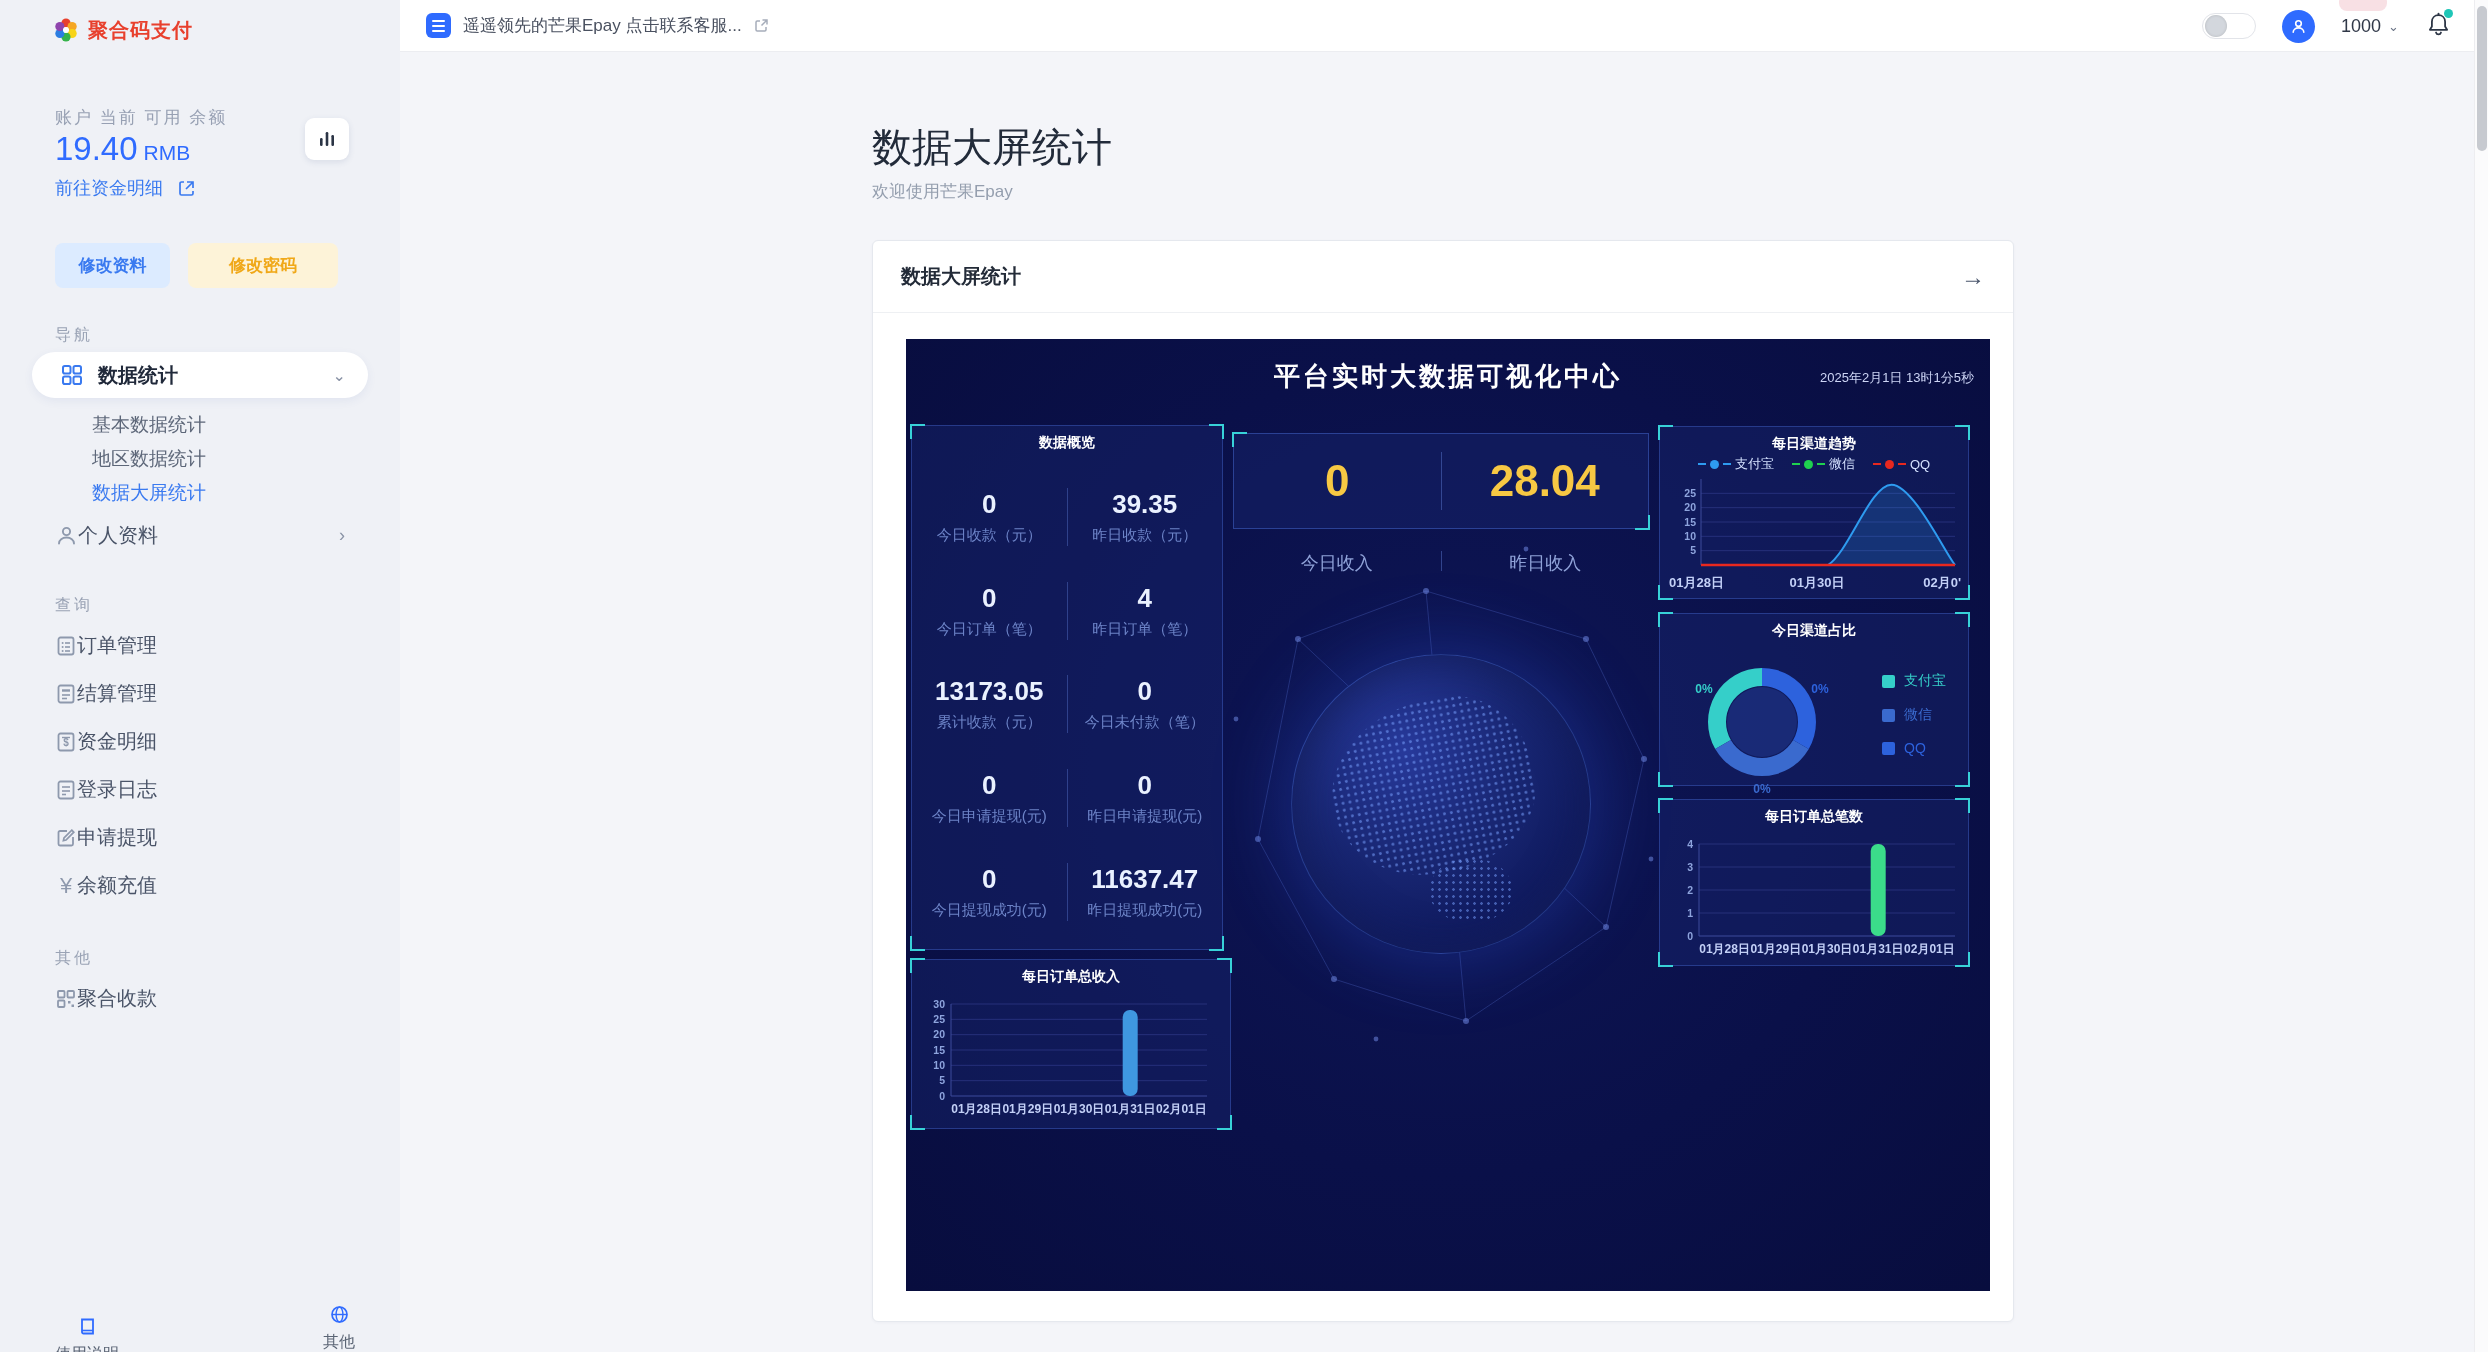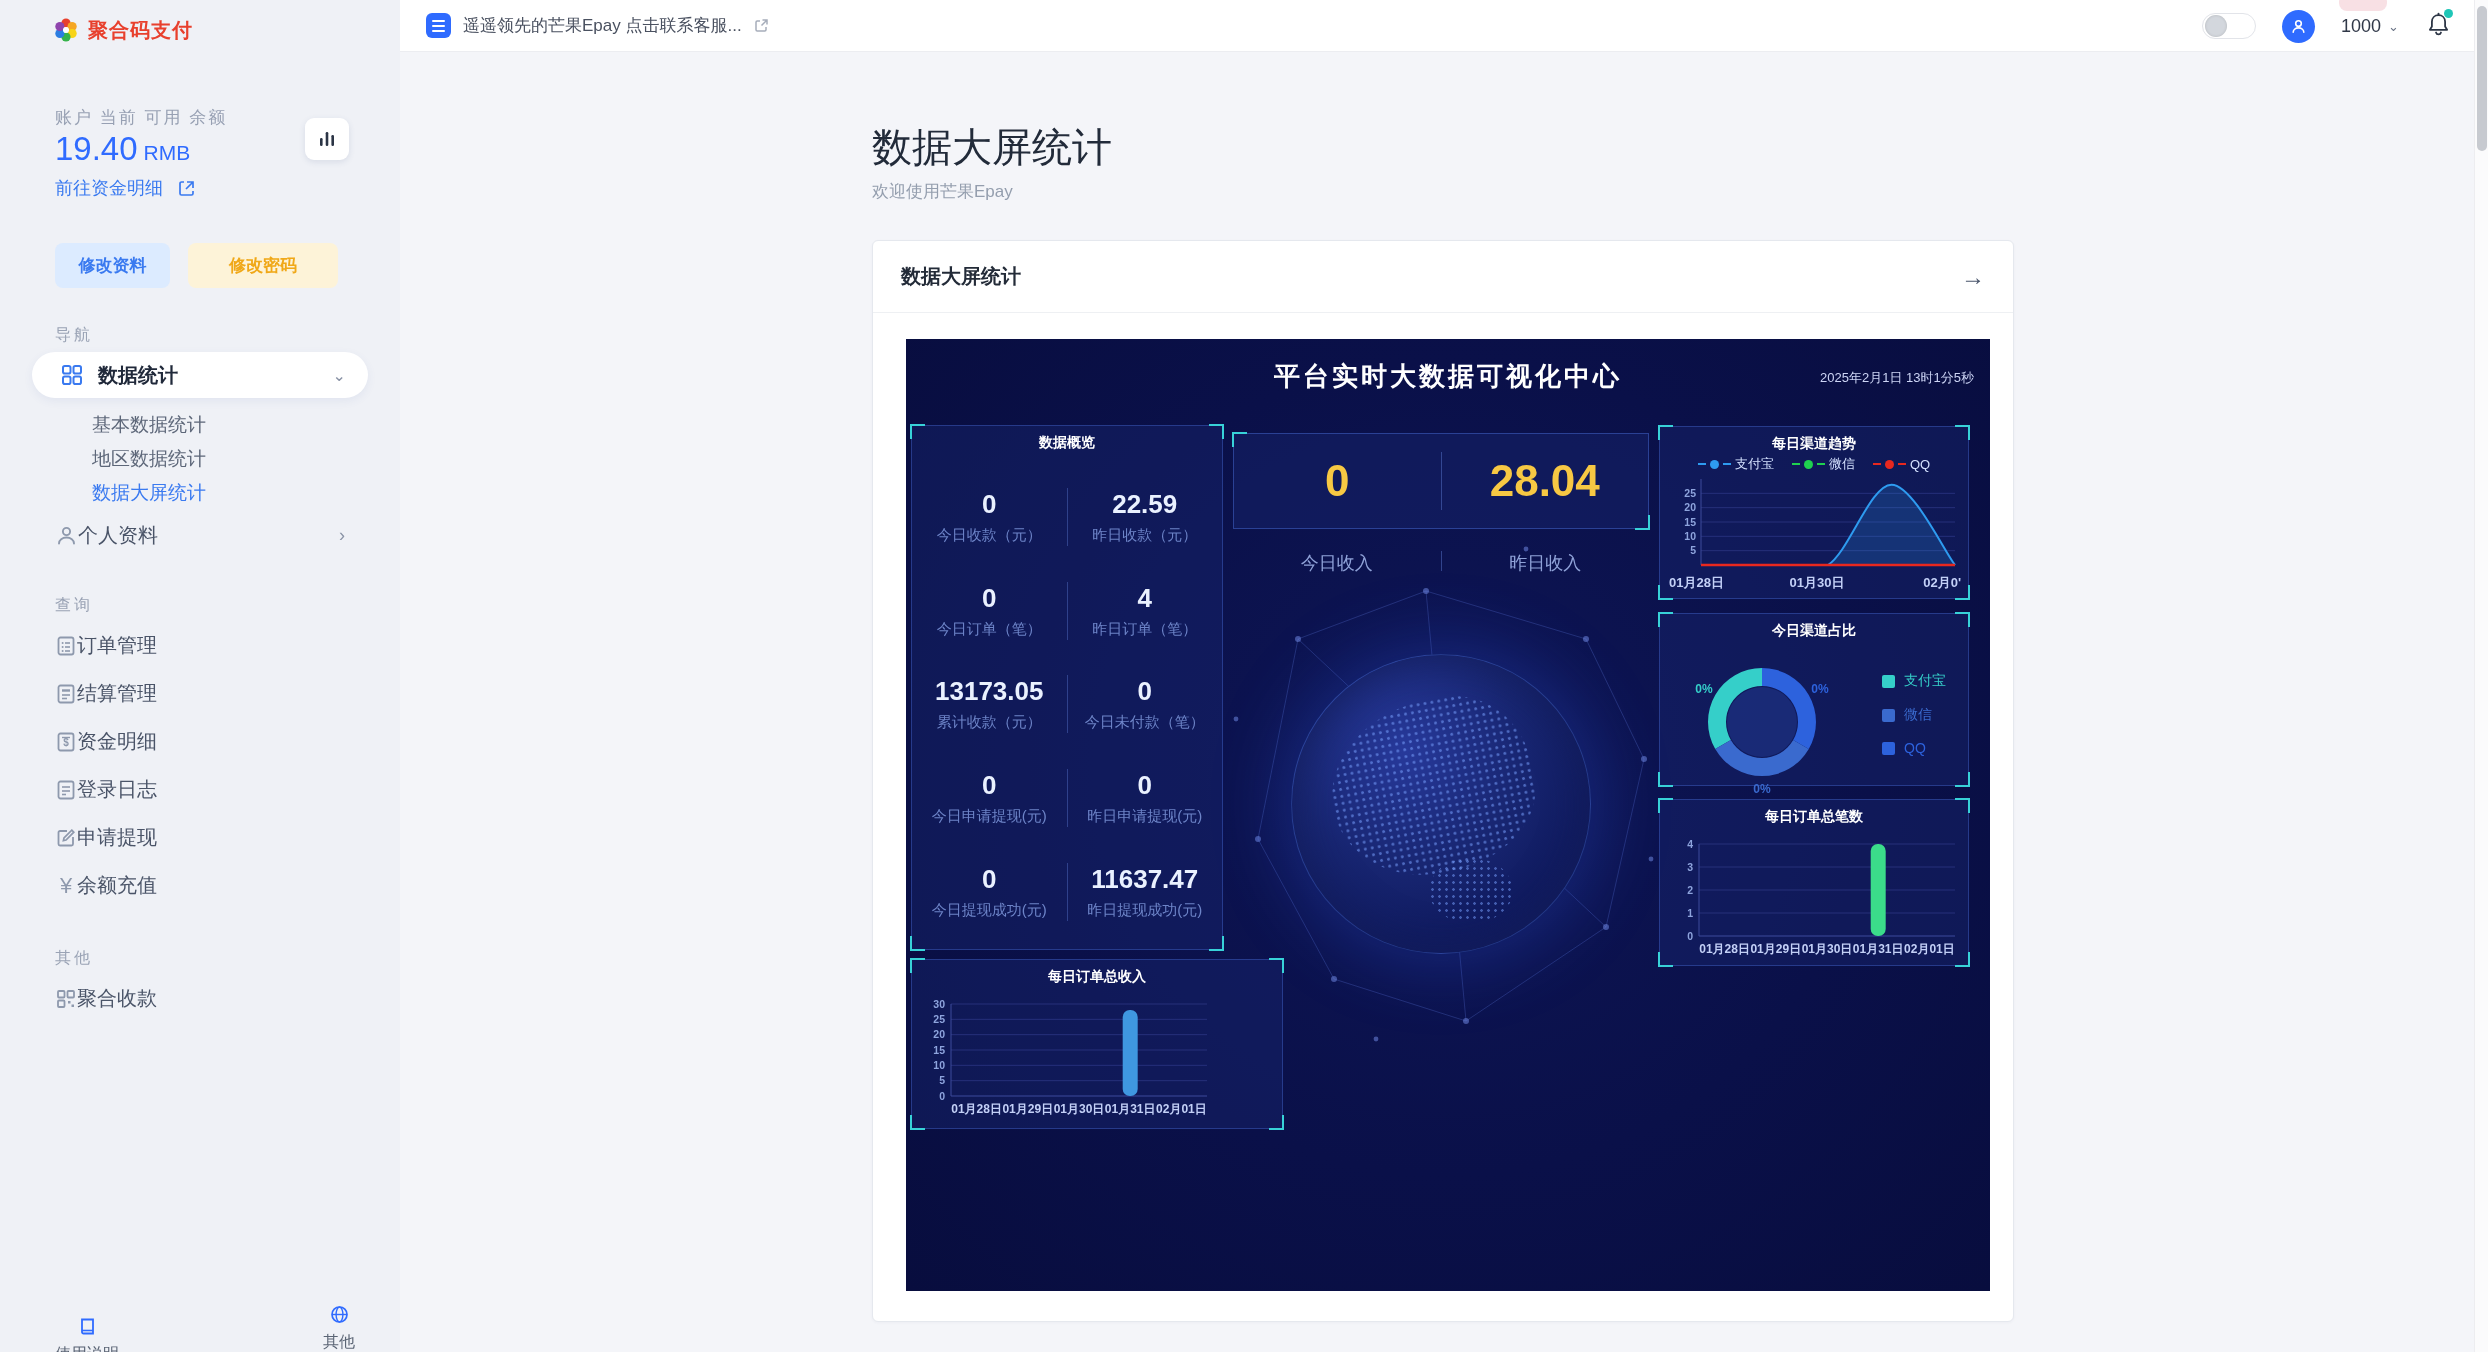--- a/index.html
+++ b/index.html
@@ -104,21 +104,21 @@
     background:rgba(26,40,116,.40); border:1px solid rgba(76,112,220,.45); display:flex; }
   .income-half { flex:1; display:flex; align-items:center; justify-content:center; color:#f7c843; font-size:44px; font-weight:700; }
   .income-div { width:1px; height:58px; align-self:center; background:rgba(96,126,215,.45); }
   .income-labels { position:absolute; left:0; top:126px; width:416px; display:flex; }
   .income-lab { flex:1; text-align:center; color:#8fa2d8; font-size:18px; }
   .income-lab-div { width:1px; height:20px; background:rgba(96,126,215,.45); }
 
   .p-trend   { left:753px; top:87px;  width:310px; height:173px; }
   .p-donut   { left:753px; top:274px; width:310px; height:173px; }
   .p-orders  { left:753px; top:460px; width:310px; height:167px; }
-  .p-revenue { left:5px;   top:620px; width:372px; height:170px; }
+  .p-revenue { left:5px;   top:620px; width:320px; height:170px; }
 
   .trend-legend { position:absolute; left:0; right:0; top:28px; display:flex; justify-content:center; gap:18px; }
   .lg-item { display:flex; align-items:center; gap:4px; color:#d5e2ff; font-size:13px; }
   .lg-dash { width:8px; height:2px; }
   .lg-dot { width:9px; height:9px; border-radius:50%; }
   .chart-svg { position:absolute; left:7px; top:46px; }
   .bars-svg { position:absolute; left:7px; top:32px; }
   .donut-svg { position:absolute; left:14px; top:30px; }
   .donut-legend { position:absolute; right:22px; top:58px; display:flex; flex-direction:column; gap:16px; }
   .dlg-item { display:flex; align-items:center; gap:9px; font-size:14px; }
@@ -374,21 +374,21 @@
           <i class="corner c-bl"></i>
           <i class="corner c-br"></i>
         <div class="panel-title">数据概览</div>
         <div class="stats-grid">
           <div class="stat-cell">
               <span class="stat-val">0</span>
               <span class="stat-lab">今日收款（元）</span>
             </div>
           <span class="v-div"></span>
           <div class="stat-cell">
-              <span class="stat-val">22.59</span>
+              <span class="stat-val">39.35</span>
               <span class="stat-lab">昨日收款（元）</span>
             </div>
           <div class="stat-cell">
               <span class="stat-val">0</span>
               <span class="stat-lab">今日订单（笔）</span>
             </div>
           <span class="v-div"></span>
           <div class="stat-cell">
               <span class="stat-val">4</span>
               <span class="stat-lab">昨日订单（笔）</span>

